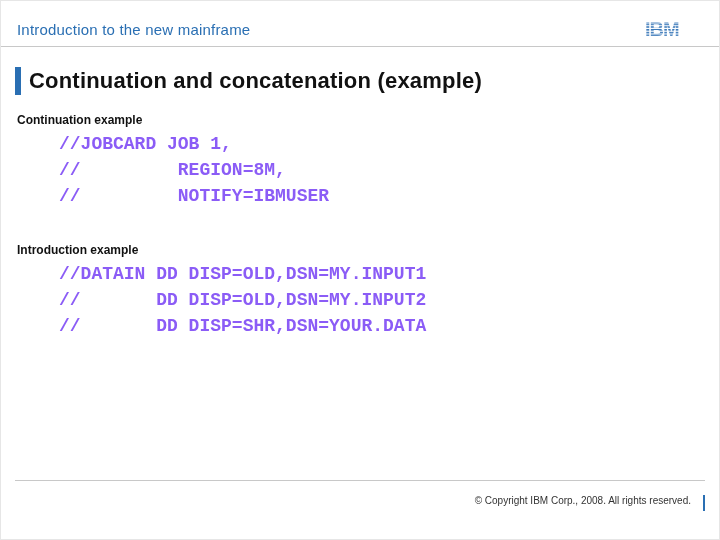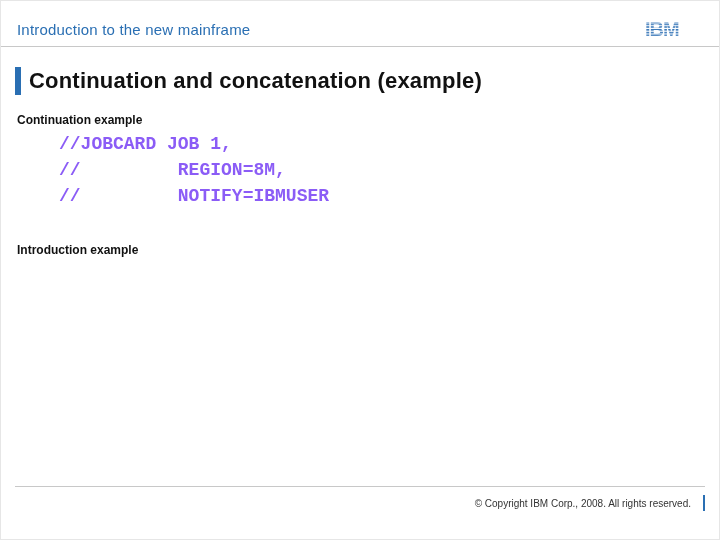--- a/index.html
+++ b/index.html
@@ -85,24 +85,23 @@
   }
 
   .section-gap { height: 28px; }
 
   .footer {
     position: absolute;
     left: 14px;
     right: 14px;
     bottom: 28px;
     border-top: 1px solid #c8c8c8;
-    padding-top: 8px;
+    padding-top: 14px;
     display: flex;
     justify-content: flex-end;
-    align-items: center;
     font-size: 10px;
     color: #333;
   }
   .footer .page-mark {
     width: 2px;
     height: 16px;
     background: #2a6fb3;
     margin-left: 12px;
   }
 </style>
@@ -133,20 +132,23 @@
     </div>
 
     <div class="subhead">Continuation example</div>
     <div class="code">//JOBCARD JOB 1,
 //         REGION=8M,
 //         NOTIFY=IBMUSER</div>
 
     <div class="section-gap"></div>
 
     <div class="subhead">Introduction example</div>
+    <div class="code">//DATAIN DD DISP=OLD,DSN=MY.INPUT1
+//       DD DISP=OLD,DSN=MY.INPUT2
+//       DD DISP=SHR,DSN=YOUR.DATA</div>
 
   </div>
 
   <div class="footer">
     <span>© Copyright IBM Corp., 2008. All rights reserved.</span>
     <div class="page-mark"></div>
   </div>
 
 </div>
 

